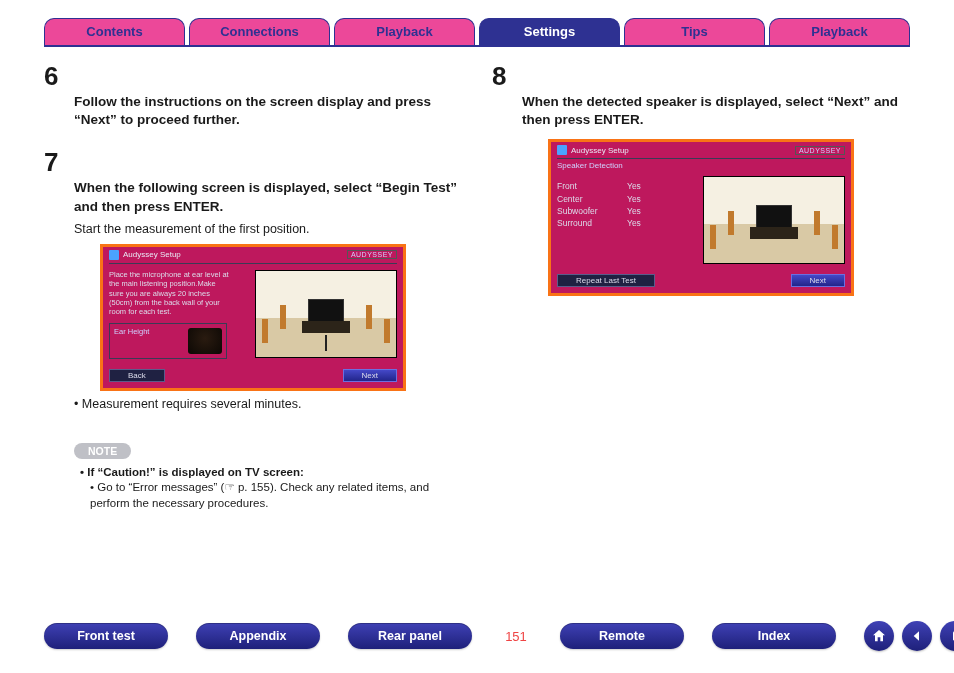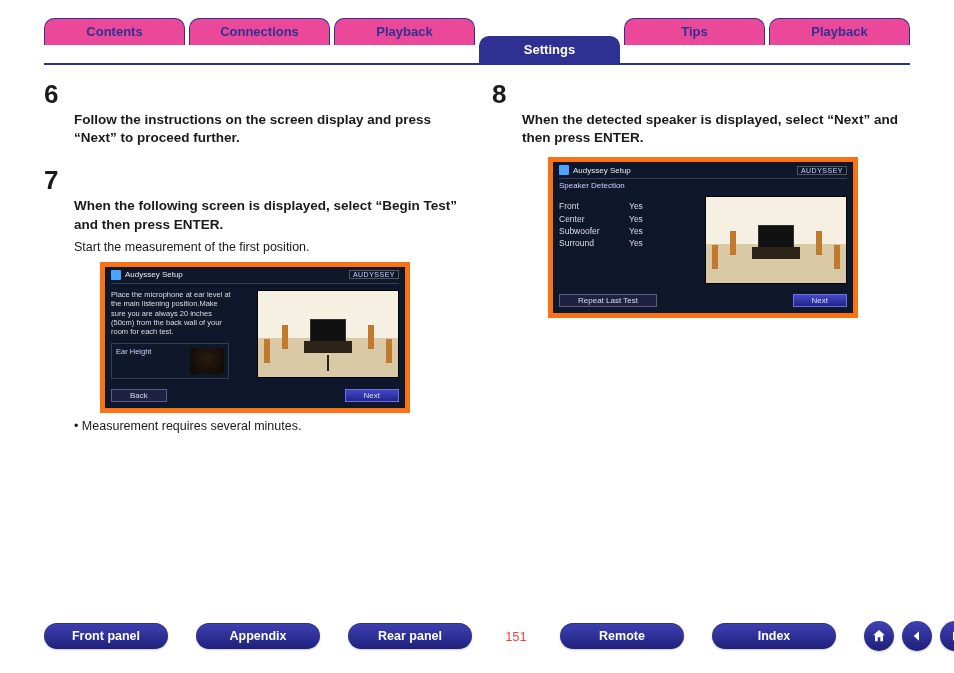--- a/index.html
+++ b/index.html
@@ -35,21 +35,20 @@
     background:#ec4899;
     border:1px solid var(--accent);
     border-bottom:none;
     border-radius:10px 10px 0 0;
     position:relative;
     font-size:13px;
   }
   .tab.active {
     background:var(--accent);
     color:#fff;
-    margin-top:18px;
   }
   .tab-underline {
     height:2px;
     background:var(--accent);
     margin:0 44px 16px 44px;
   }
   
   .cols {
     display:flex;
     padding:0 44px;
@@ -81,22 +80,22 @@
   .bullet-line {
     font-size:12.5px;
     margin:6px 0 14px 0;
   }
   .bullet-line::before{
     content:"• ";
   }
   
   .shot {
     width:300px;
-    background:#0f172a;
-    border:5px solid #f97316;
+    background:#be185d;
+    border:3px solid #f97316;
     margin:0 auto 2px auto;
     font-family:Arial, sans-serif;
   }
   .shot-head{
     display:flex; align-items:center; justify-content:space-between;
     padding:3px 6px; font-size:8px; color:#e8e8f5;
   }
   .shot-head .brand{ display:flex; align-items:center; gap:4px;}
   .shot-head .chip{
     width:10px;height:10px;background:#4aa3ff;border-radius:1px;
@@ -240,21 +239,21 @@
         <div class="shot" style="margin-left:26px;">
           <div class="shot-head">
             <span class="brand">
               <span class="chip"></span>
               <span>Audyssey Setup</span>
             </span>
             <span class="aud">AUDYSSEY</span>
           </div>
           <div class="shot-rule"></div>
           <div class="shot-body">
-            <div style="flex:1;text-decoration:underline;">
+            <div style="flex:1;">
               <div class="shot-text">Place the microphone at ear level at the main listening position.Make sure you are always 20 inches (50cm) from the back wall of your room for each test.</div>
               <div class="ear-panel">
                 <span>Ear Height</span>
                 <div class="chair"></div>
               </div>
             </div>
             <div class="room">
               <div class="tv"></div>
                 <div class="stand"></div>
               <div class="spk spkL"></div>
@@ -267,20 +266,27 @@
           <div class="shot-foot">
             <span class="shot-btn">Back</span>
             <span class="shot-btn primary">Next</span>
           </div>
         </div>
 
         <div class="bullet-line">Measurement requires several minutes.</div>
       </div>
     </div>
 
+    <div style="margin-left:30px;">
+      <div class="note-chip">NOTE</div>
+      <div class="note-body">
+        <div class="b1">• <span>If “Caution!” is displayed on TV screen:</span></div>
+        <div class="b2">• <span class="hand">Go to “Error messages” (☞ p. 155). Check any related items, and perform the necessary procedures.</span></div>
+      </div>
+    </div>
 
   </div>
 
   <div class="col">
 
     <div class="step">
       <div class="step-num">8</div>
       <div class="step-body">
         <div class="step-heading">When the detected speaker is displayed, select “Next” and then press ENTER.</div>
 
@@ -328,21 +334,21 @@
           </div>
         </div>
 
       </div>
     </div>
 
   </div>
 </div>
 
 <div class="footer">
-  <div class="pill">Front panel</div>
+  <div class="pill">Front test</div>
   <div class="pill">Appendix</div>
   <div class="pill">Rear panel</div>
   <div class="page-num">151</div>
   <div class="pill">Remote</div>
   <div class="pill">Index</div>
 
   <div class="nav-icons">
     <div class="circ">
       <svg viewBox="0 0 24 24">
           <path d="M12 3l9 8h-3v9h-4v-6H10v6H6v-9H3z"></path>

